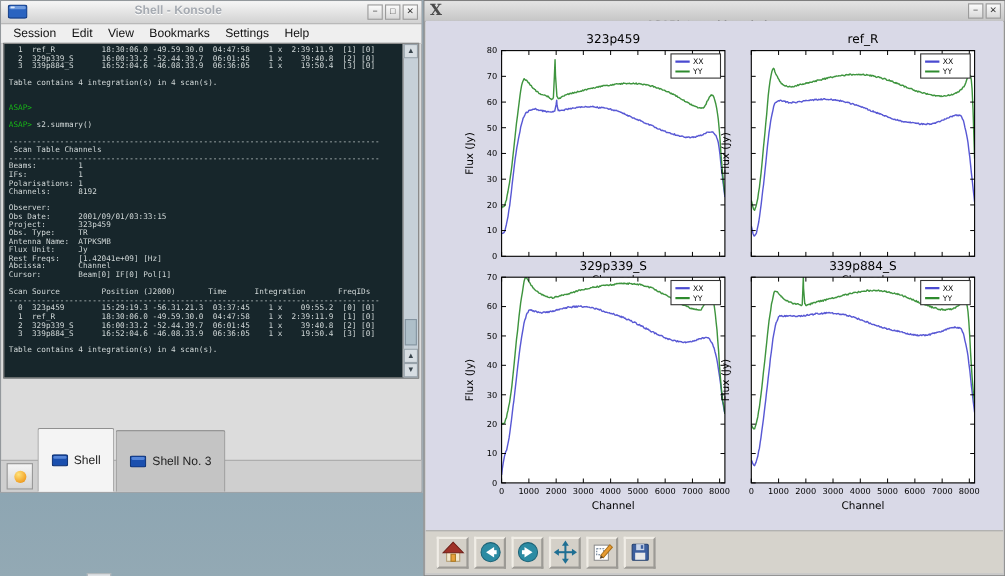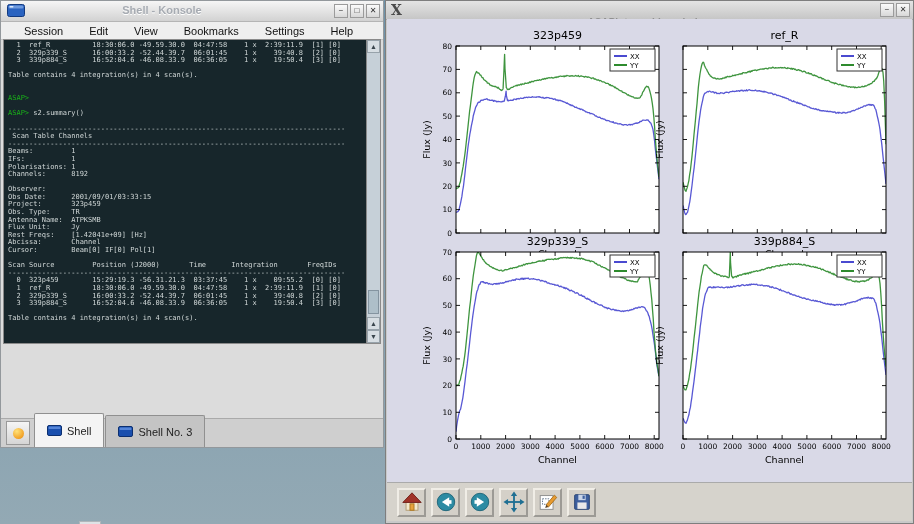--- a/index.html
+++ b/index.html
@@ -14,42 +14,42 @@
           border-bottom:1px solid #b5b5b5;position:relative;}
   .kicon{position:absolute;left:6px;top:3px;width:18px;height:13px;}
   .ktext{position:absolute;left:0;right:60px;top:3px;text-align:center;
          font-size:11px;font-weight:bold;color:#a6abb2;text-shadow:0 1px 0 #fff;}
   .winbtns{position:absolute;right:3px;top:3px;display:flex;gap:2px;}
   .wbtn{width:14px;height:14px;background:linear-gradient(#fbfbfb,#d8d8d8);
         border:1px solid #9b9b9b;font-size:8px;line-height:12px;text-align:center;
         color:#333;box-sizing:border-box;}
   .menubar{height:17px;background:#efefef;border-bottom:1px solid #c9c9c9;
            display:flex;align-items:center;padding-left:4px;}
-  .mitem{font-size:11px;color:#111;padding:0 7px;margin-left:12px;}
+  .mitem{font-size:11px;color:#111;padding:0 7px;}
   .termwrap{position:absolute;left:2px;right:2px;top:38px;height:303px;
             border:1px solid #8a8a8a;background:#17262b;display:flex;}
   .term{flex:1;padding:2px 0 0 4px;overflow:hidden;border-radius:22px;}
   .term-line{white-space:pre;font-family:"DejaVu Sans Mono","Liberation Mono",monospace;
              font-size:7px;line-height:7.6px;color:#d0d7d7;}
   .term-line .prompt{color:#18b218;text-align:center;}
   .cursor{display:inline-block;width:4px;height:6px;border:1px solid #c7cfcf;
           margin-left:1px;vertical-align:-1px;}
   .sbar{width:13px;background:#c6d0d8;border-left:1px solid #8a8a8a;position:relative;}
   .sbtn{position:absolute;left:0;width:13px;height:13px;background:#d7dee3;
         border:1px solid #97a2aa;box-sizing:border-box;font-size:7px;line-height:11px;
         text-align:center;color:#39454d;}
   .sthumb{position:absolute;left:1px;width:11px;height:24px;background:#aebfc9;
           border:1px solid #8494a0;box-sizing:border-box;}
   .tabbar{position:absolute;left:0;right:0;bottom:0;height:28px;background:#cfcfcf;
           border-top:1px solid #aaa;display:flex;align-items:flex-end;padding-left:3px;}
   .newtab{width:22px;height:22px;margin:0 4px 2px 2px;background:linear-gradient(#f5f5f5,#d5d5d5);
           border:1px solid #999;display:flex;align-items:center;justify-content:center;}
   .orb{width:11px;height:11px;border-radius:50%;
        background:radial-gradient(circle at 35% 30%,#ffe27a,#f2a227 70%,#c87f10);}
-  .tab{height:23px;display:flex;align-items:center;gap:5px;padding:4px 12px;
+  .tab{height:23px;display:flex;align-items:center;gap:5px;padding:16px 12px;
        border:1px solid #909090;border-bottom:none;background:#c4c4c4;
        font-size:11px;color:#222;margin-right:1px;border-radius:2px 2px 0 0;}
   .tab.active{background:#f4f4f4;height:25px;}
   .tabicon{width:15px;height:11px;}
 
   
   .plotwin{position:absolute;left:385px;top:0;width:529px;height:524px;
            background:#c9c9c9;border:1px solid #7e7e7e;box-sizing:border-box;}
   .ptitle{height:18px;background:linear-gradient(#e4e4e4,#c6c6c6);
           border-bottom:1px solid #a8a8a8;position:relative;}

